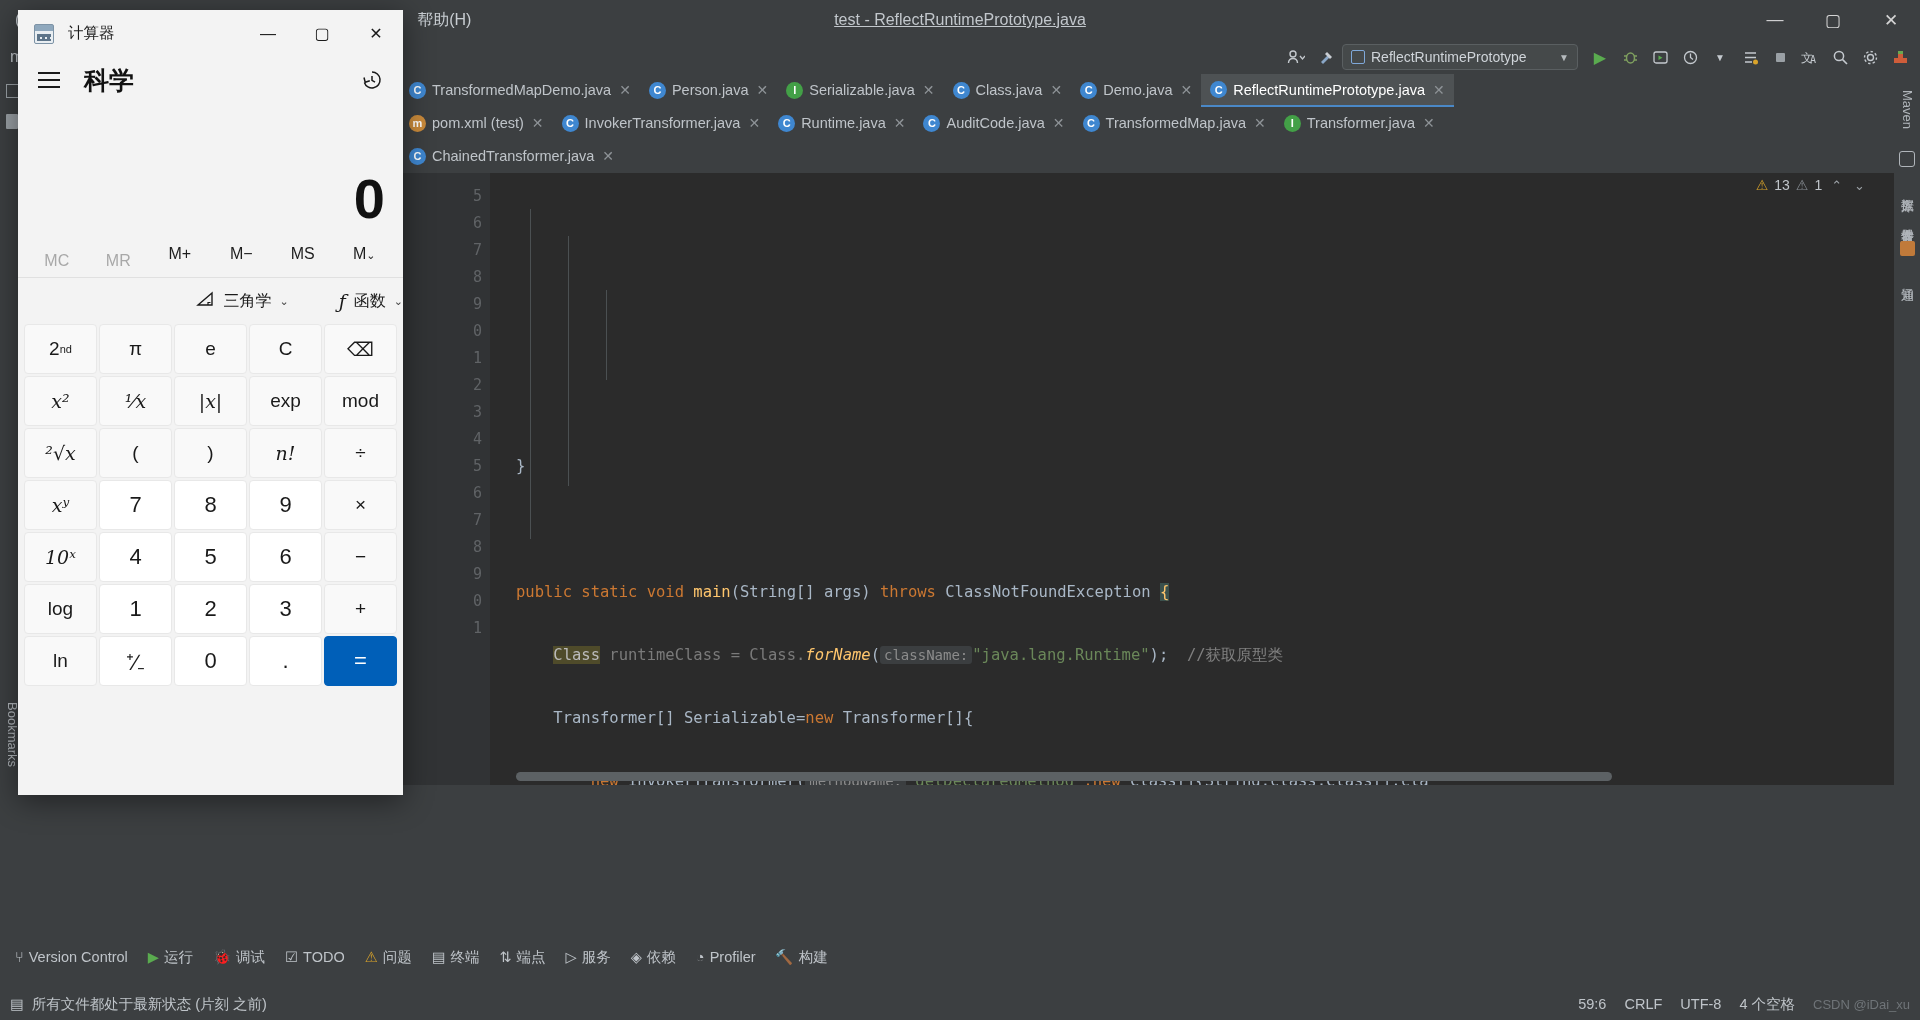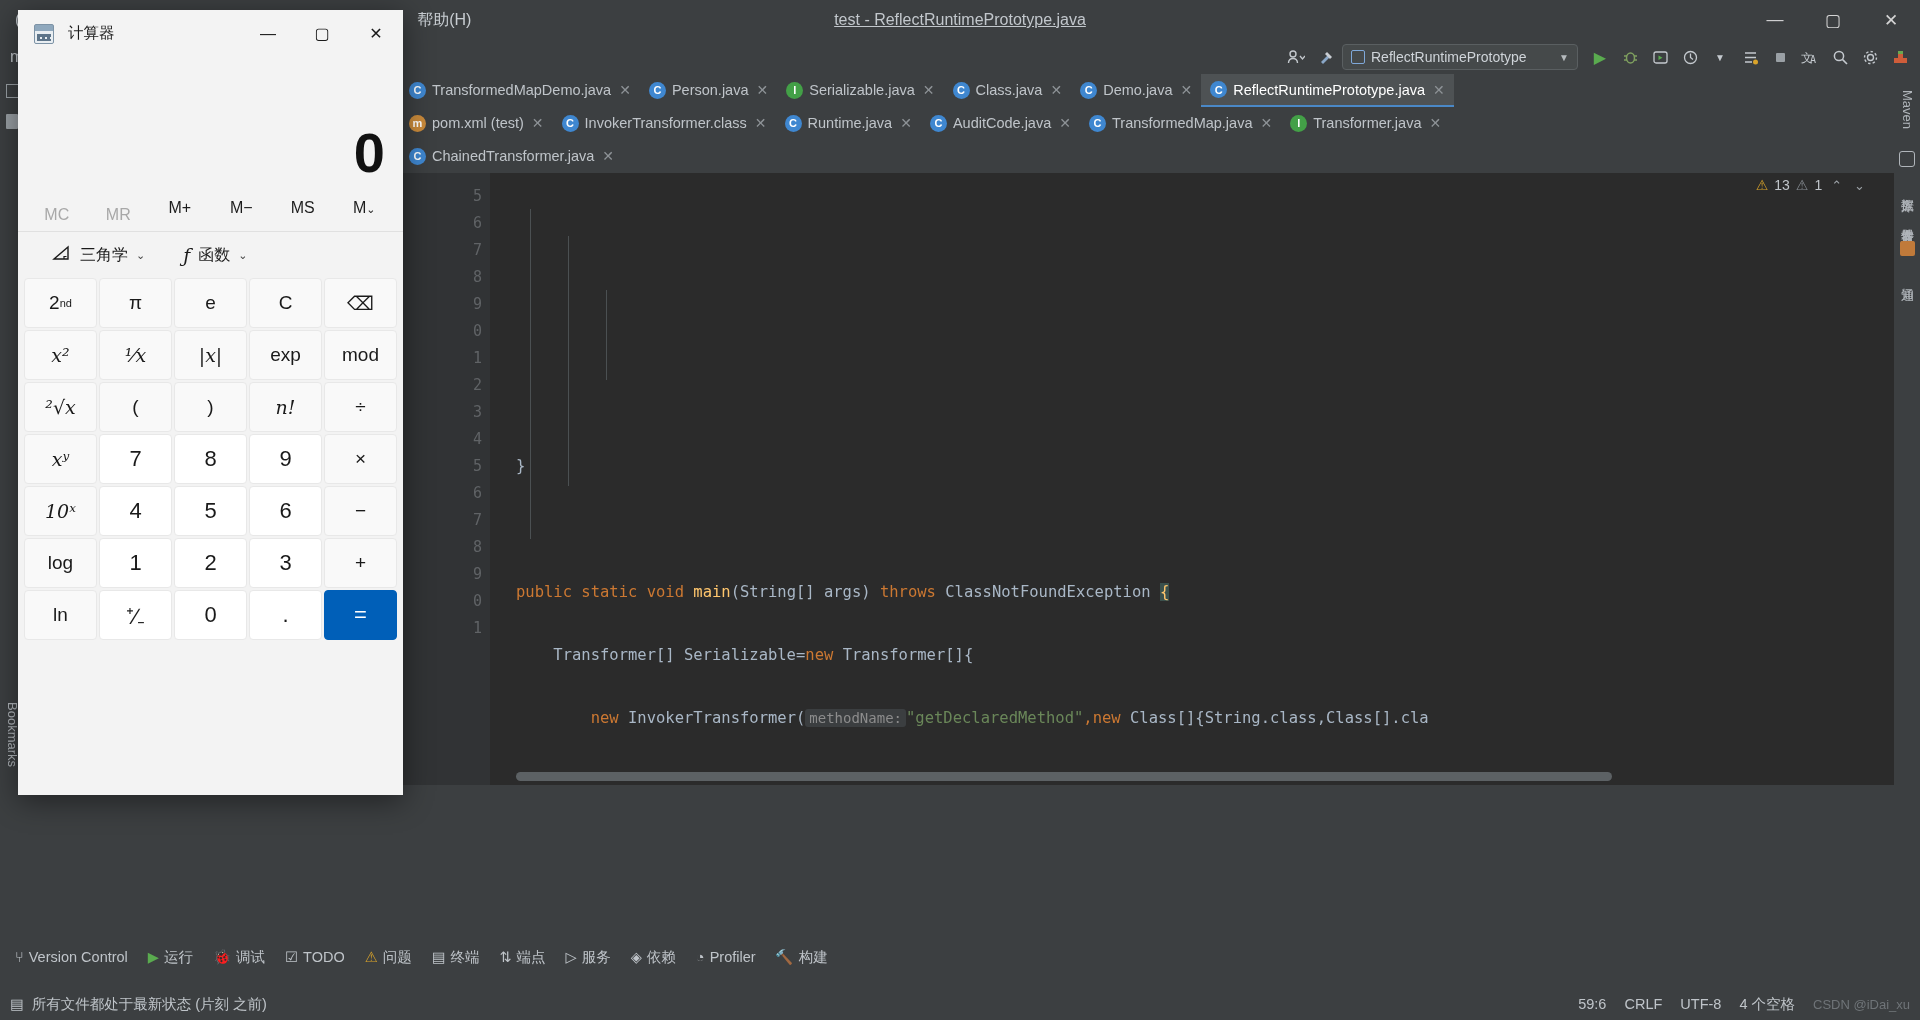--- a/index.html
+++ b/index.html
@@ -232,21 +232,21 @@
 
   .mem-row { height: 46px; display: flex; align-items: center; padding: 0 8px; }
   .mem-btn {
     flex: 1; text-align: center; font-size: 16px; color: #1d1d1d;
   }
   .mem-btn.disabled { color: #a8a8a8; margin-top: 14px; }
   .mem-btn .mcaret { font-size: 11px; }
 
   .calc-div { height: 1px; background: #e0e0e0; margin: 0 0; }
 
-  .fn-row { height: 46px; display: flex; align-items: center; padding-left: 34px; gap: 38px; font-size: 16px; color: #1a1a1a;}
+  .fn-row { height: 46px; display: flex; align-items: center; padding-left: 23px; gap: 50px; font-size: 16px; color: #1a1a1a; justify-content: flex-end;}
   .fn-grp { display: flex; align-items: center; gap: 8px; }
   .fn-grp .fc { font-size: 11px; color: #444; }
 
   .keypad {
     display: grid;
     grid-template-columns: repeat(5, 1fr);
     gap: 2px;
     padding: 0 6px 8px 6px;
   }
   .key {
@@ -408,21 +408,21 @@
         <div class="tabs-more">⋮</div>
       </div>
       <div class="tab-row">
         <div class="tab">
             <span class="badge m">m</span>
             <span>pom.xml (test)</span>
             <span class="tclose">✕</span>
           </div>
         <div class="tab">
             <span class="badge c">C</span>
-            <span>InvokerTransformer.class</span>
+            <span>InvokerTransformer.java</span>
             <span class="tclose">✕</span>
           </div>
         <div class="tab">
             <span class="badge c">C</span>
             <span>Runtime.java</span>
             <span class="tclose">✕</span>
           </div>
         <div class="tab">
             <span class="badge c">C</span>
             <span>AuditCode.java</span>
@@ -484,20 +484,21 @@
         <div class="indent-guide" style="left:14px;top:36px;height:330px"></div>
         <div class="indent-guide" style="left:52px;top:63px;height:250px"></div>
         <div class="indent-guide" style="left:90px;top:117px;height:90px"></div>
 
         <div class="cline" style="height:10px"></div>
         <div class="cline">&nbsp;</div>
         <div class="cline">&nbsp;</div>
         <div class="cline"><span class="plain">}</span></div>
         <div class="cline">&nbsp;</div>
         <div class="cline"><span class="kw">public static void </span><span class="fn">main</span><span class="plain">(String[] args) </span><span class="kw">throws </span><span class="plain">ClassNotFoundException </span><span class="hl-brace">{</span></div>
+        <div class="cline">    <span class="hl-class">Class</span><span class="dim"> runtimeClass = Class.</span><span class="fni">forName</span><span class="plain">(</span><span class="hint">className:</span><span class="str">"java.lang.Runtime"</span><span class="plain">);</span><span class="cmt">  </span><span class="cmt">//获取原型类</span></div>
         <div class="cline">    <span class="plain">Transformer[] Serializable=</span><span class="kw">new</span><span class="plain"> Transformer[]{</span></div>
         <div class="cline">        <span class="kw">new</span><span class="plain"> InvokerTransformer(</span><span class="hint">methodName:</span><span class="str">"getDeclaredMethod"</span><span class="kw">,</span><span class="kw">new</span><span class="plain"> Class[]{String.class,Class[].cla</span></div>
         
         
         
         
         
         
         
         
@@ -595,20 +596,33 @@
     <div class="calc-title">
       <div class="calc-ico"></div>
       <div class="calc-title-text">计算器</div>
       <div class="calc-wins">
         <div class="cwin">—</div>
         <div class="cwin">▢</div>
         <div class="cwin close">✕</div>
       </div>
     </div>
 
+    <div class="calc-head">
+      <div class="hamb">
+          <i></i>
+        </div>
+      <div class="calc-mode">科学</div>
+      <div class="hist-btn">
+        <svg width="22" height="22" viewBox="0 0 22 22">
+            <path d="M11 3a8 8 0 1 1-7.6 10.4" fill="none" stroke="#1a1a1a" stroke-width="1.5"></path>
+            <path d="M3 8.5l1.2 4.8 4.6-1.6" fill="none" stroke="#1a1a1a" stroke-width="1.5"></path>
+            <path d="M11 7v4.4l3 1.8" fill="none" stroke="#1a1a1a" stroke-width="1.5"></path>
+          </svg>
+      </div>
+    </div>
 
     <div class="calc-display">
       <div class="calc-value">0</div>
     </div>
 
 
     <div class="mem-row">
       <div class="mem-btn disabled">MC</div>
       <div class="mem-btn disabled">MR</div>
       <div class="mem-btn">M+</div>

